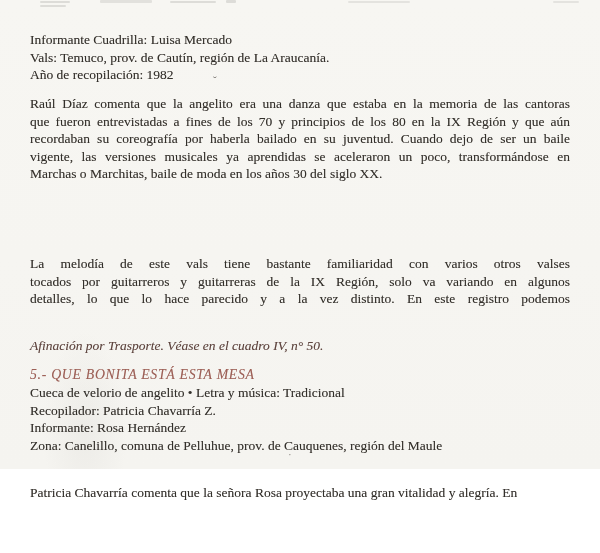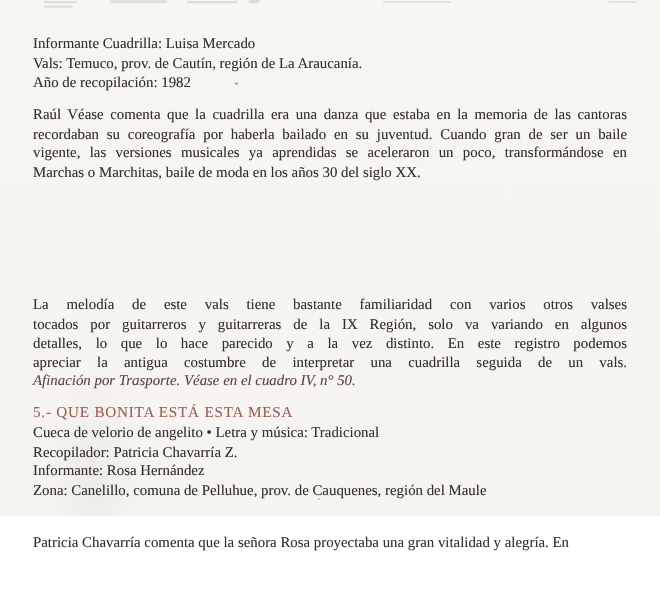--- a/index.html
+++ b/index.html
@@ -73,39 +73,39 @@
   </div>
 
   <section class="block" style="top:31px">
     <div class="line">Informante Cuadrilla: Luisa Mercado</div>
     <div class="line">Vals: Temuco, prov. de Cautín, región de La Araucanía.</div>
     <div class="line">Año de recopilación: 1982</div>
   </section>
   <span class="stray-mark">ˇ</span>
 
   <section class="block para" style="top:95px">
-    <div class="jline">Raúl Véase comenta que la cuadrilla era una danza que estaba en la memoria de las cantoras</div>
-    <div class="jline">recordaban su coreografía por haberla bailado en su juventud. Cuando gran de ser un baile</div>
+    <div class="jline">Raúl Díaz comenta que la angelito era una danza que estaba en la memoria de las cantoras</div>
+    <div class="jline">que fueron entrevistadas a fines de los 70 y principios de los 80 en la IX Región y que aún</div>
+    <div class="jline">recordaban su coreografía por haberla bailado en su juventud. Cuando dejo de ser un baile</div>
     <div class="jline">vigente, las versiones musicales ya aprendidas se aceleraron un poco, transformándose en</div>
     <div class="jline left-last">Marchas o Marchitas, baile de moda en los años 30 del siglo XX.</div>
   </section>
 
 
-  <section class="block para wide-just" style="top:268px">
+  <section class="block para wide-just" style="top:255px">
     <div class="jline">La melodía de este vals tiene bastante familiaridad con varios otros valses</div>
     <div class="jline">tocados por guitarreros y guitarreras de la IX Región, solo va variando en algunos</div>
     <div class="jline">detalles, lo que lo hace parecido y a la vez distinto. En este registro podemos</div>
-    <div class="jline">apreciar la antigua costumbre de interpretar una cuadrilla seguida de un vals.</div>
   </section>
 
   <section class="block note" style="top:337px">
     <div class="line">Afinación por Trasporte. Véase en el cuadro IV, n° 50.</div>
   </section>
 
-  <h2 class="block heading" style="top:366px; margin:0; font-weight:normal;">5.- QUE BONITA ESTÁ ESTA MESA</h2>
+  <h2 class="block heading" style="top:366px; margin:0; font-weight:normal;font-style:italic;">5.- QUE BONITA ESTÁ ESTA MESA</h2>
 
   <section class="block" style="top:384px">
     <div class="line">Cueca de velorio de angelito • Letra y música: Tradicional</div>
     <div class="line">Recopilador: Patricia Chavarría Z.</div>
     <div class="line">Informante: Rosa Hernández</div>
     <div class="line">Zona: Canelillo, comuna de Pelluhue, prov. de Cauquenes, región del Maule</div>
   </section>
   <span class="tiny-dot">·</span>
 
   <section class="block" style="top:484px">

